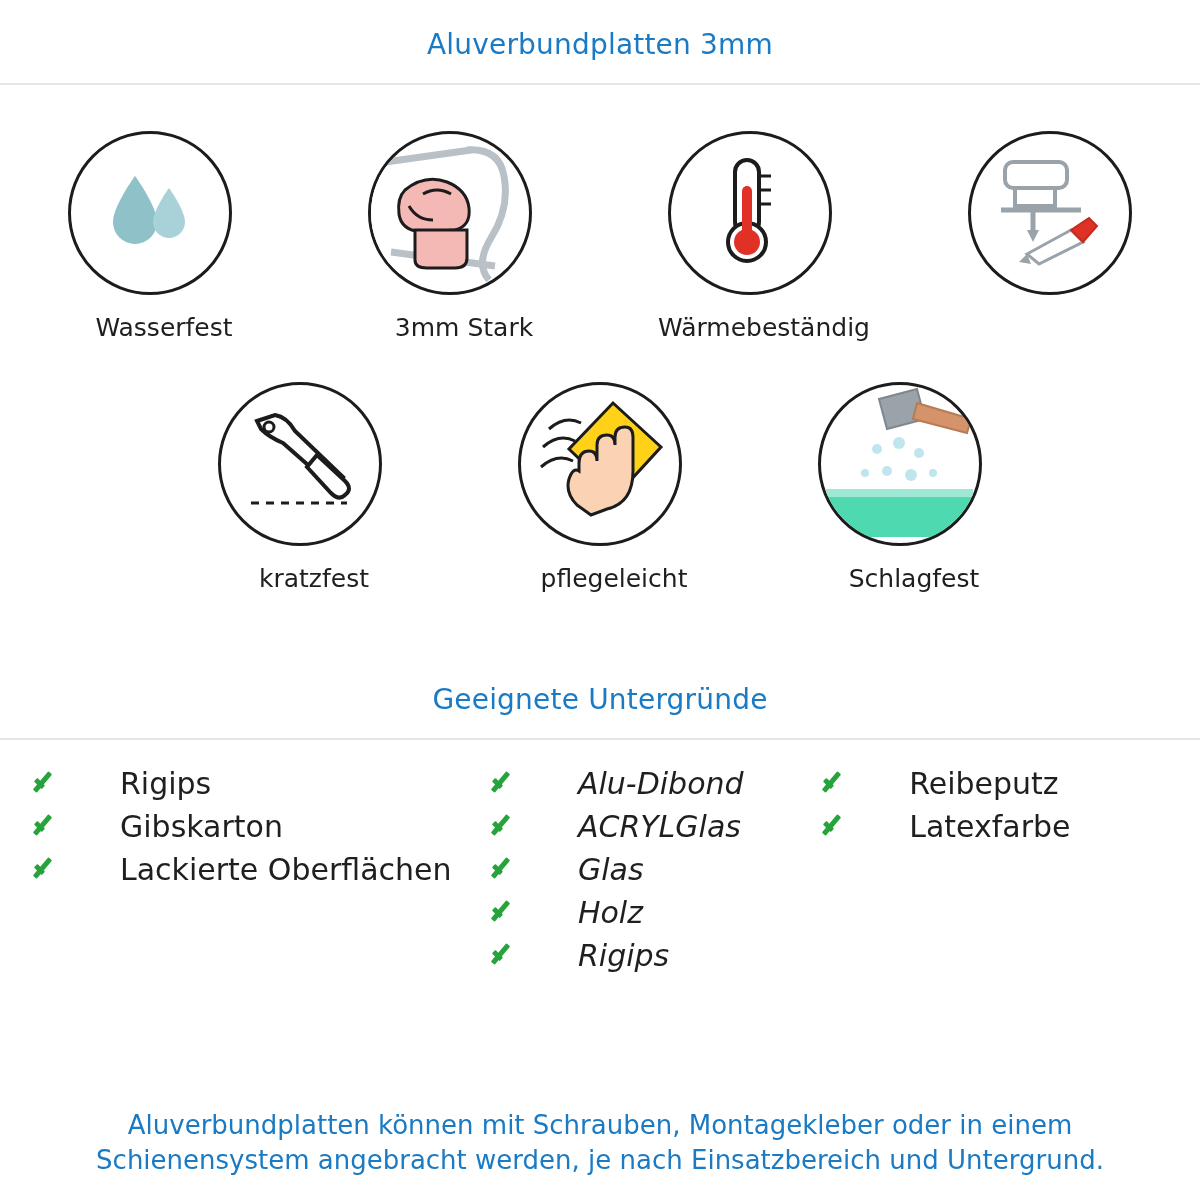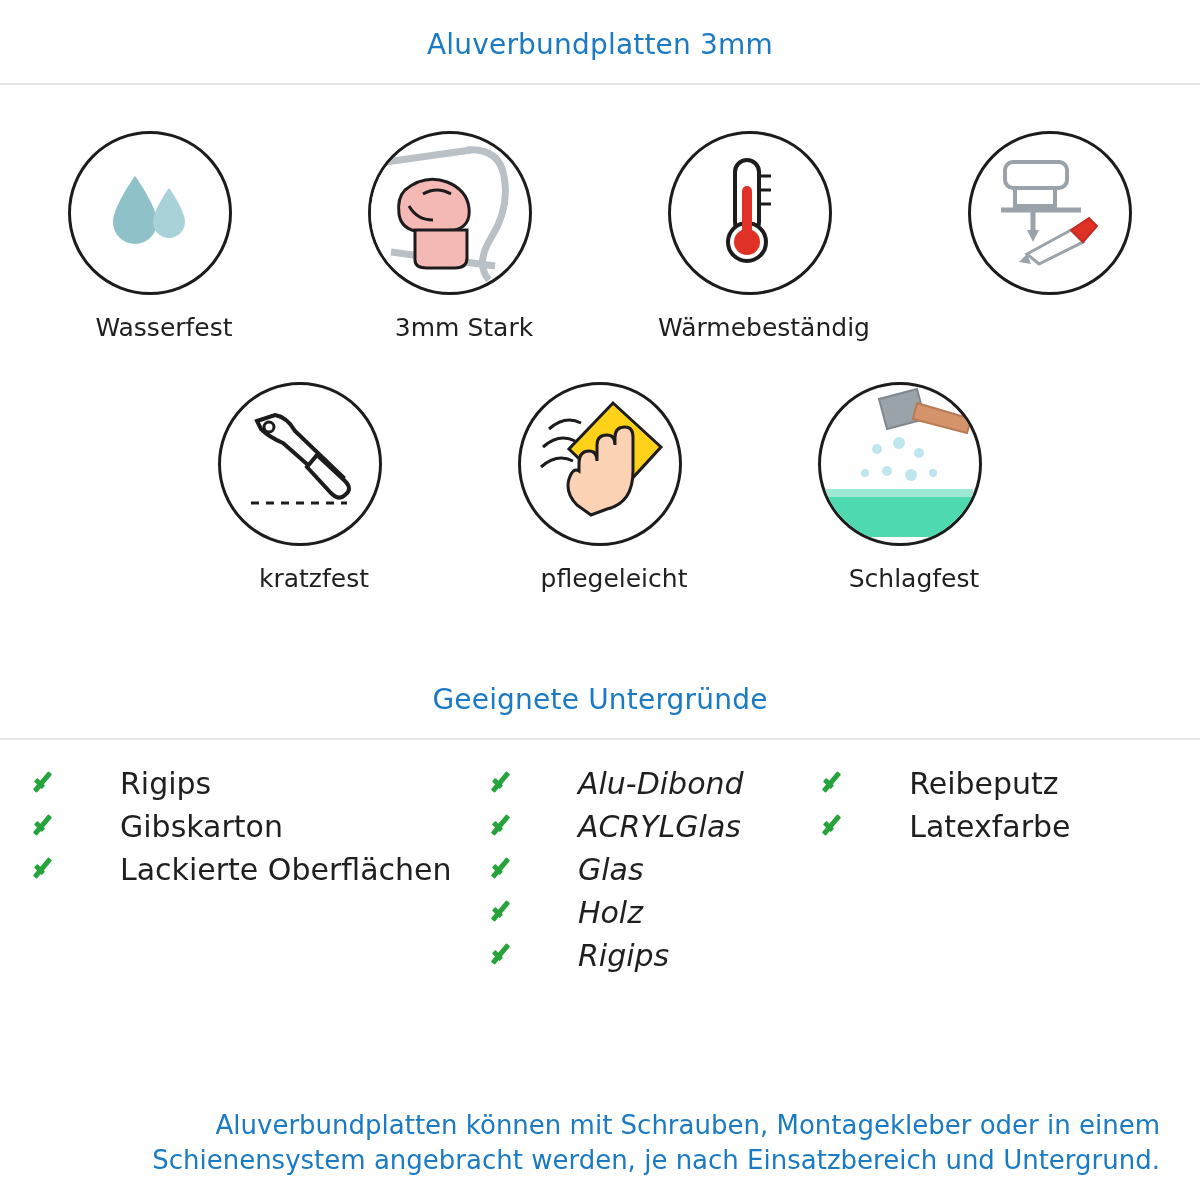--- a/index.html
+++ b/index.html
@@ -124,21 +124,21 @@
     transform: rotate(40deg);
     border-radius: 1px;
   }
 
   
   .footnote {
     position: absolute;
     left: 0;
     right: 0;
     bottom: 22px;
-    text-align: right;
+    text-align: center;
     color: #1a7ac4;
     font-size: 26px;
     line-height: 1.35;
     padding: 0 40px;
     box-sizing: border-box;
   }
 
   
   svg { display: block; }
 </style>

